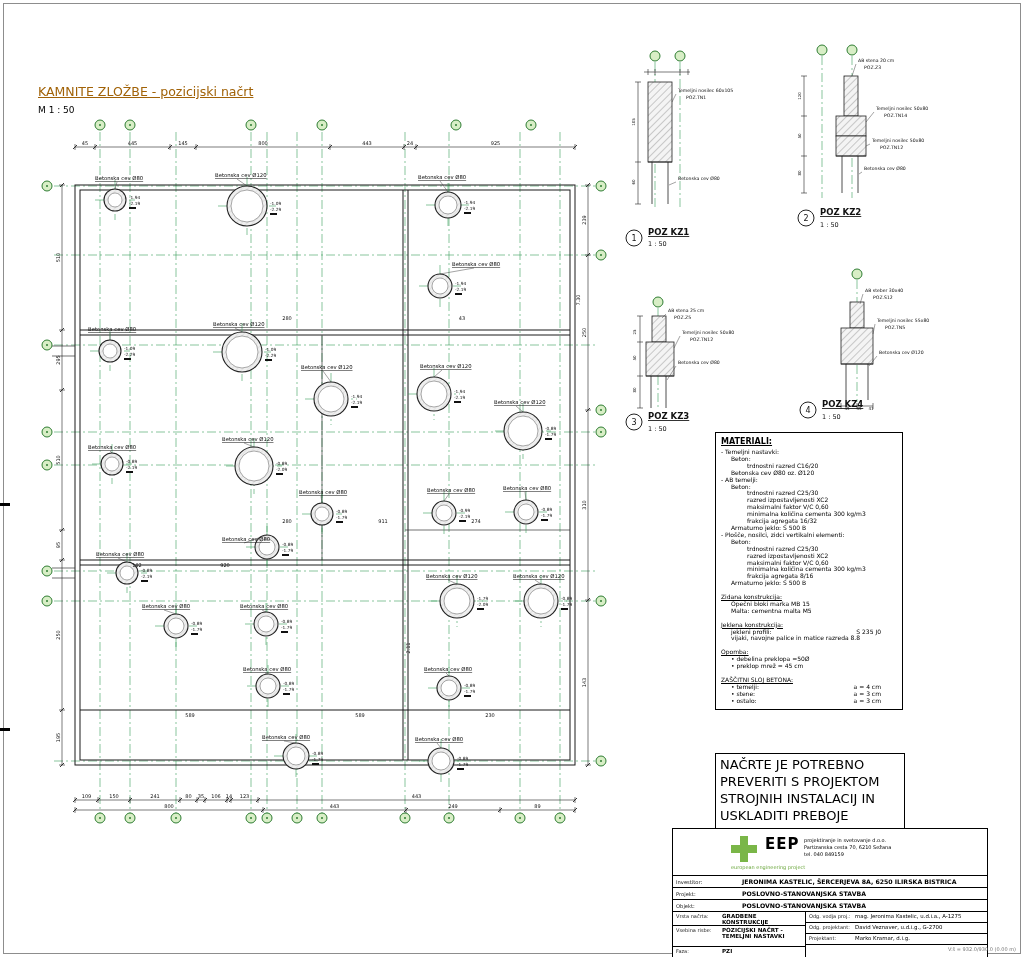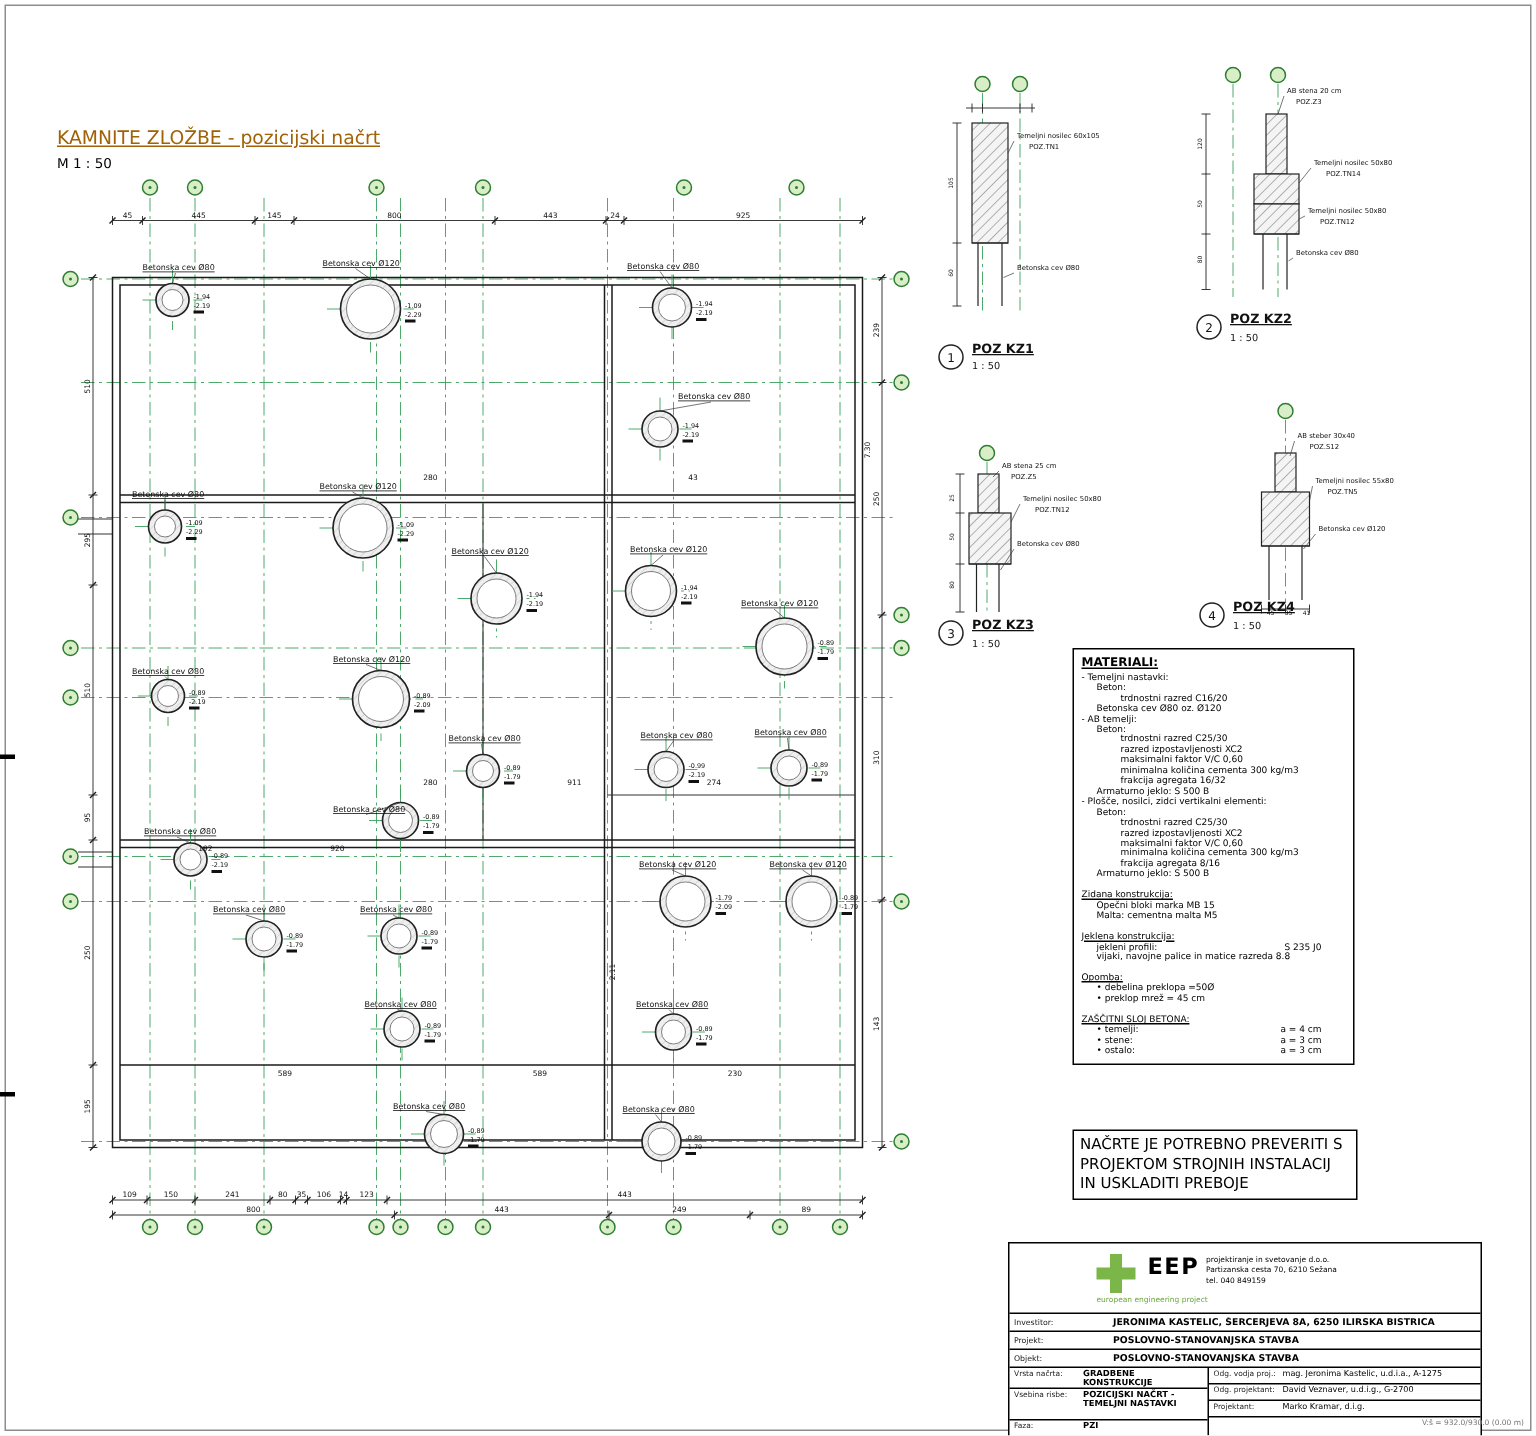--- a/index.html
+++ b/index.html
@@ -30,21 +30,21 @@
   .hatched{fill:url(#hatch);stroke:#222;stroke-width:0.8;}
   .pipe-sec{stroke:#222;stroke-width:0.8;fill:none;}
   .plan-title{position:absolute;left:38px;top:84px;font-size:12.5px;text-decoration:underline;color:#a16207;}
   .plan-scale{position:absolute;left:38px;top:105px;font-size:9px;color:#000;text-align:center;}
   .materials{position:absolute;left:715px;top:432px;width:188px;height:278px;border:1px solid #000;padding:4px 5px;box-sizing:border-box;font-size:6px;color:#000;}
   .mat-title{font-size:8px;font-weight:bold;text-decoration:underline;margin-bottom:3px;}
   .mat-line{line-height:6.9px;min-height:6.9px;white-space:nowrap;}
   .ind0{margin-left:0}.ind1{margin-left:10px}.ind2{margin-left:26px}
   .und{text-decoration:underline}
   .flex{display:flex;justify-content:space-between;width:150px;white-space:nowrap;}
-  .warning{position:absolute;left:715px;top:753px;width:190px;border:1px solid #000;padding:3px 4px;font-size:10px;line-height:1.3;box-sizing:border-box;color:#000;}
+  .warning{position:absolute;left:715px;top:753px;width:190px;border:1px solid #000;padding:3px 4px;font-size:13px;line-height:1.3;box-sizing:border-box;color:#000;}
   .tb{position:absolute;left:672px;top:828px;width:316px;height:152px;border:1.5px solid #000;box-sizing:border-box;display:flex;flex-direction:column;font-size:6px;color:#000;background:#fff;}
   .tb-logo{height:46px;position:relative;flex:none;}
   .logo-plus{position:absolute;left:58px;top:7px;width:26px;height:26px;}
   .logo-plus::before{content:"";position:absolute;left:9px;top:0;width:8px;height:26px;background:#7ab648;}
   .logo-plus::after{content:"";position:absolute;left:0;top:9px;width:26px;height:8px;background:#7ab648;}
   .logo-abbr{position:absolute;left:92px;top:6px;font-size:15px;font-weight:bold;letter-spacing:1px;}
   .logo-addr{position:absolute;left:131px;top:8px;font-size:5px;line-height:1.35;}
   .logo-tag{position:absolute;left:58px;top:35px;font-size:5px;color:#6aa63c;}
   .tb-row{display:flex;border-top:1px solid #000;height:12px;align-items:center;flex:none;box-sizing:border-box;}
   .tb-label{width:60px;padding:0 3px;font-size:5.2px;color:#222;flex:none;}

